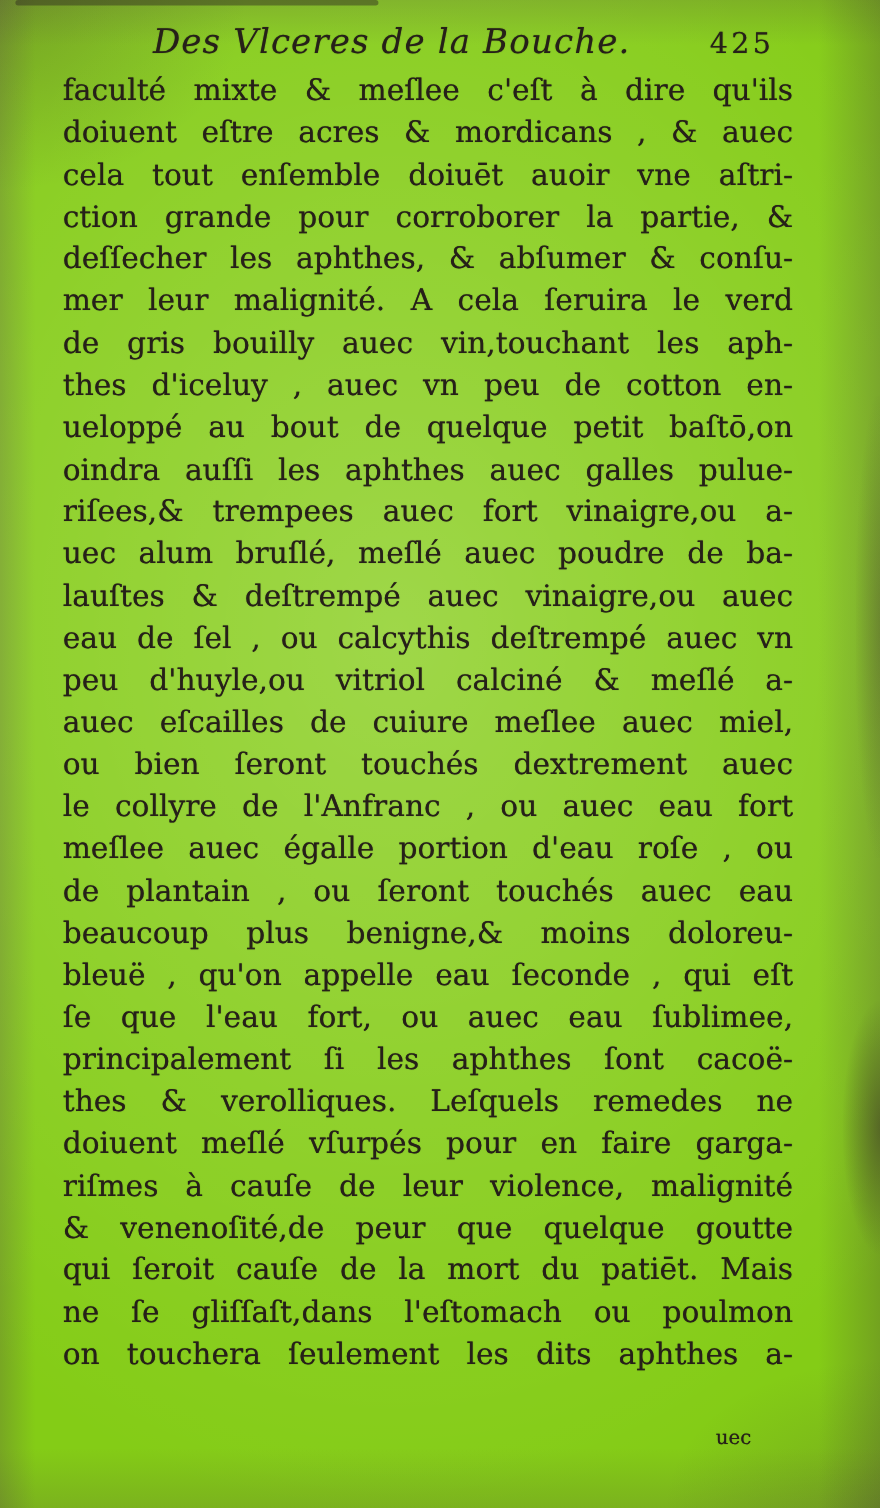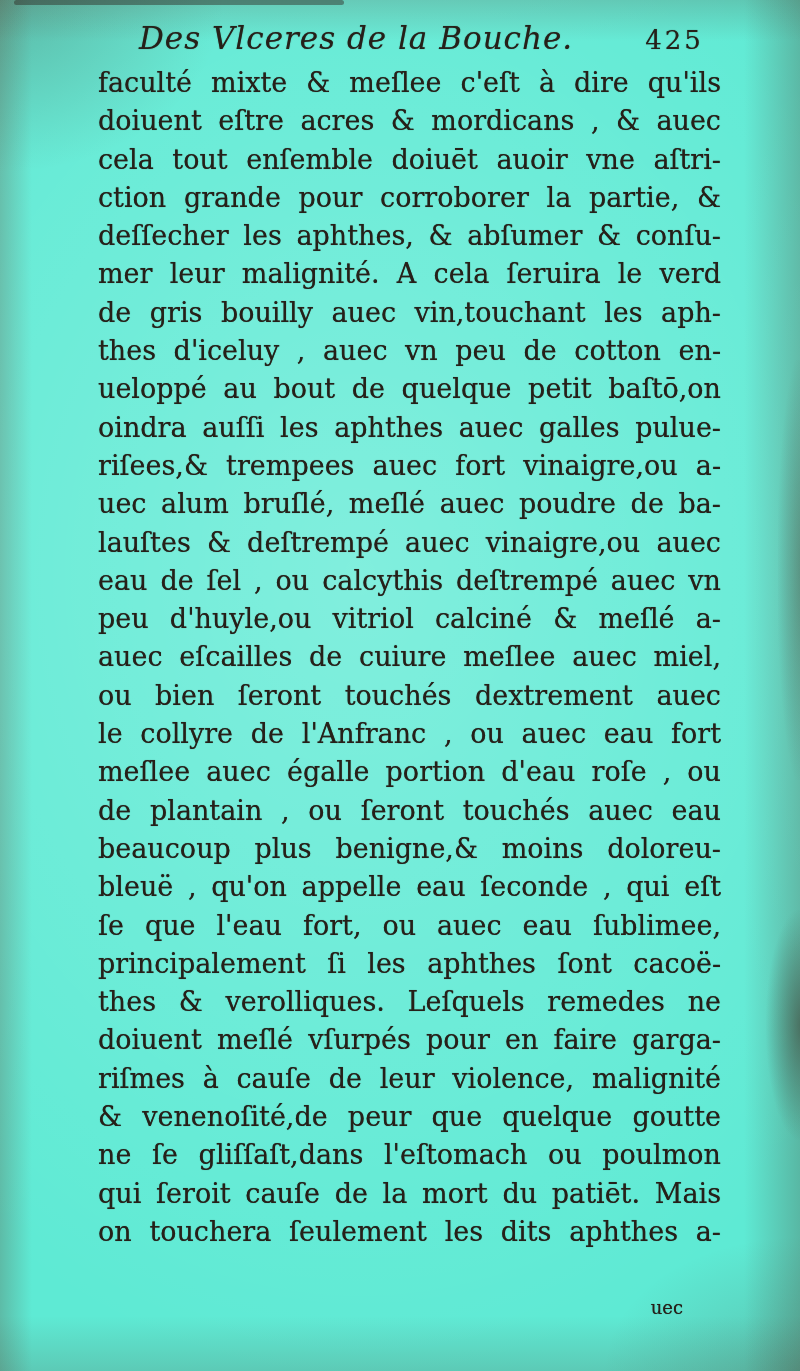--- a/index.html
+++ b/index.html
@@ -4,21 +4,21 @@
 <style>
   html, body {
     margin: 0;
     padding: 0;
     background: #8d8a82;
   }
   .page {
     position: relative;
     width: 800px;
     height: 1371px;
-    background: #5eead4;
+    background: #84cc16;
     overflow: hidden;
     font-family: "DejaVu Serif", serif;
     color: #262019;
   }
   
   .page::before {
     content: "";
     position: absolute;
     inset: 0;
     pointer-events: none;
@@ -88,21 +88,20 @@
     font-size: 27px;
     line-height: 38.3px;
     word-spacing: 1.5px;
     text-shadow: 0 0 0.7px rgba(30,24,18,0.7);
   }
   .line {
     text-align: justify;
     text-align-last: justify;
     height: 38.3px;
     overflow: hidden;
-    margin-left: 41px;
   }
   .catchword {
     position: absolute;
     top: 1289px;
     left: 57px;
     width: 664px;
     font-size: 18px;
     line-height: 38.3px;
     text-align: right;
     padding-right: 38px;
@@ -145,19 +144,19 @@
     <div class="line">meſlee auec égalle  portion d'eau roſe , ou</div>
     <div class="line">de plantain , ou  ſeront  touchés  auec  eau</div>
     <div class="line">beaucoup plus benigne,&amp; moins doloreu-</div>
     <div class="line">bleuë , qu'on appelle eau ſeconde , qui eſt</div>
     <div class="line">ſe que l'eau fort, ou auec  eau  ſublimee,</div>
     <div class="line">principalement ſi les aphthes ſont cacoë-</div>
     <div class="line">thes &amp;  verolliques.  Leſquels  remedes ne</div>
     <div class="line">doiuent meſlé vſurpés pour  en faire garga-</div>
     <div class="line">riſmes à cauſe de leur violence, malignité</div>
     <div class="line">&amp; venenoſité,de peur que quelque goutte</div>
+    <div class="line">qui ſeroit cauſe de la mort du patiēt. Mais</div>
     <div class="line">ne ſe gliſſaſt,dans l'eſtomach ou poulmon</div>
-    <div class="line">qui ſeroit cauſe de la mort du patiēt. Mais</div>
     <div class="line">on touchera ſeulement les dits  aphthes a-</div>
   </div>
 
   <div class="catchword">uec</div>
 </div>
 
 </body></html>

